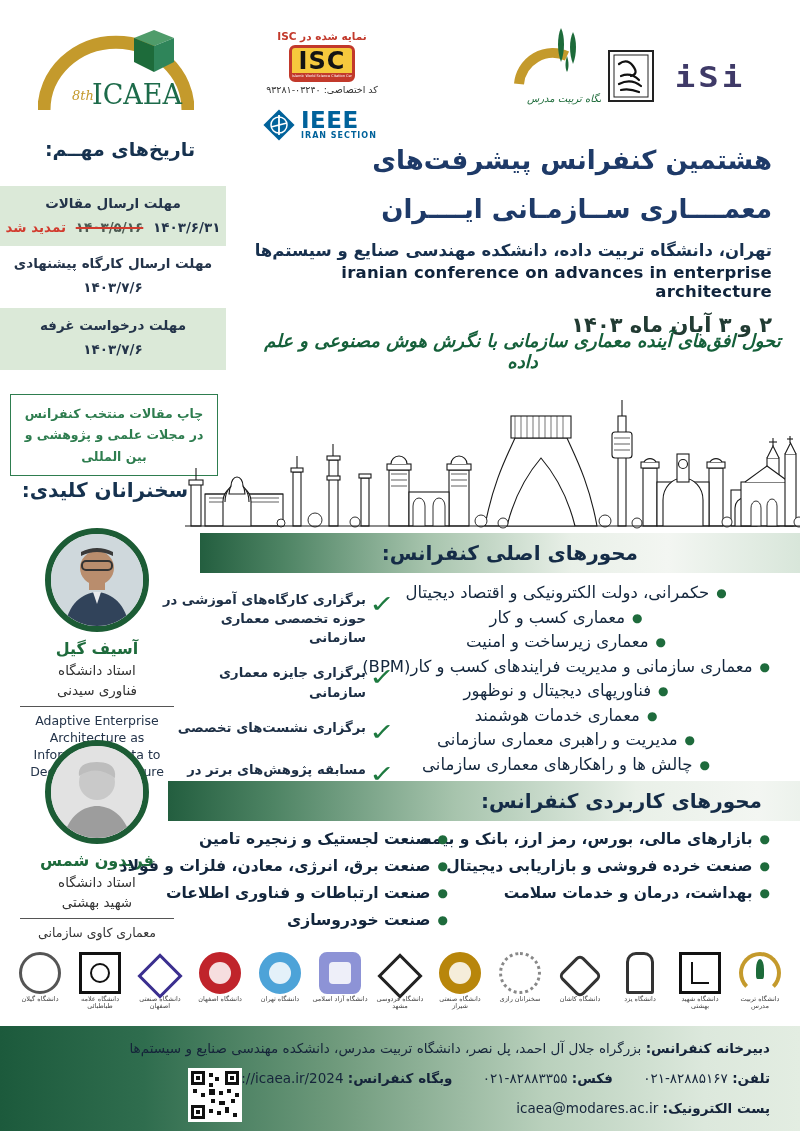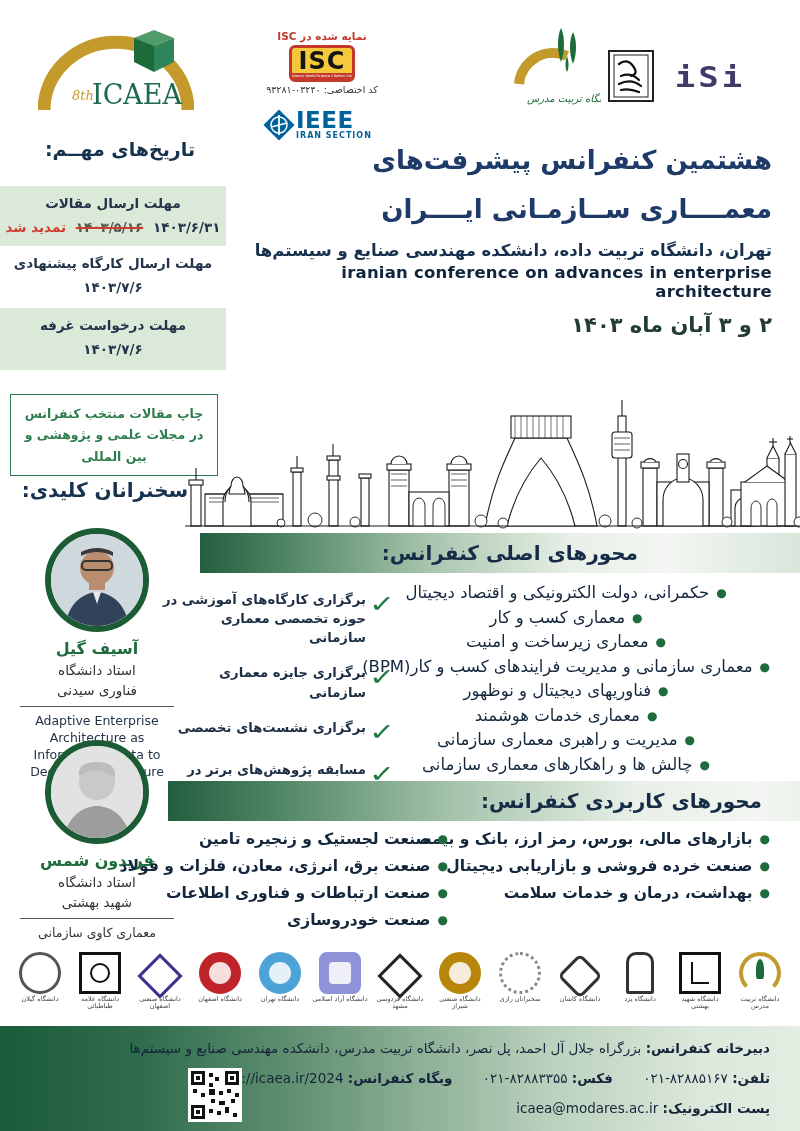--- a/index.html
+++ b/index.html
@@ -10,21 +10,21 @@
     font-family:"DejaVu Sans",sans-serif;color:#1e3a63;
   }
   
   .icaea-logo{position:absolute;left:38px;top:24px;width:156px;height:88px;}
   .isc-block{position:absolute;left:258px;top:30px;width:128px;text-align:center;}
   .isc-indexed{color:#c2392b;font-size:10.5px;font-weight:bold;direction:rtl;}
   .isc-badge{margin:3px auto 2px;width:66px;border:3px solid #c2392b;border-radius:6px;background:#f6c93d;padding:1px 0 0;}
   .isc-badge .isc-txt{font-size:24px;font-weight:900;color:#141414;letter-spacing:1px;line-height:1;}
   .isc-strip{background:#c2392b;color:#fff;font-size:3.5px;line-height:6px;border-radius:0 0 2px 2px;white-space:nowrap;overflow:hidden;}
   .isc-code{font-size:9.5px;color:#333;direction:rtl;margin-top:2px;}
-  .ieee-block{position:absolute;left:262px;top:108px;width:120px;display:flex;align-items:center;}
+  .ieee-block{position:absolute;left:262px;top:108px;width:120px;display:flex;align-items:center;gap:5px;}
   .ieee-text .ieee-name{color:#00629b;font-weight:900;font-size:23px;line-height:0.9;letter-spacing:0.5px;}
   .ieee-text .ieee-sec{color:#00629b;font-weight:bold;font-size:8px;letter-spacing:1px;}
   .tmu-logo{position:absolute;left:505px;top:22px;width:96px;height:90px;}
   .sbu-logo{position:absolute;left:608px;top:50px;width:46px;height:52px;border:2px solid #222;background:#fff;display:flex;align-items:center;justify-content:center;}
   .isi-logo{position:absolute;left:664px;top:56px;width:92px;height:42px;display:flex;align-items:center;justify-content:center;}
   .isi-txt{font-size:34px;font-weight:900;color:#3f3a68;letter-spacing:3px;font-family:"DejaVu Sans Mono",monospace;transform:scaleY(0.85);}
   
   .dates-title{position:absolute;left:20px;top:138px;width:200px;text-align:center;direction:rtl;
     font-size:19px;font-weight:bold;color:#16324f;}
   .band{position:absolute;left:0;width:226px;direction:rtl;text-align:center;padding-top:9px;}
@@ -210,20 +210,21 @@
   </div>
 
   <div class="title-block">
     <div class="t1">هشتمین کنفرانس پیشرفت‌های</div>
     <div class="t1">معمــــاری ســازمـانی ایــــران</div>
     <div class="t-sub">تهران، دانشگاه تربیت داده، دانشکده مهندسی صنایع و سیستم‌ها</div>
     <div class="t-sub-en">iranian conference on advances in enterprise architecture</div>
     <div class="t-date"><span>۲ و ۳ آبان ماه ۱۴۰۳</span></div>
   </div>
 
+  <div class="slogan">تحول افق‌های آینده معماری سازمانی با نگرش هوش مصنوعی و علم داده</div>
 
   <svg class="skyline" viewBox="0 0 615 135" fill="#fff" stroke="#1a1a1a" stroke-width="1.1">
 
     <rect x="6" y="86" width="10" height="42"></rect>
       <rect x="4" y="82" width="14" height="5"></rect>
     <line x1="11" y1="82" x2="11" y2="70"></line>
     <rect x="20" y="96" width="78" height="32"></rect>
     <path d="M20,96 l78,0 M24,100 l70,0 M24,104 l70,0" stroke-width="0.7"></path>
     <path d="M38,128 l0,-24 a14,16 0 0 1 28,0 l0,24"></path>
     <path d="M40,104 a12,18 0 0 1 24,0" fill="#fff"></path>

